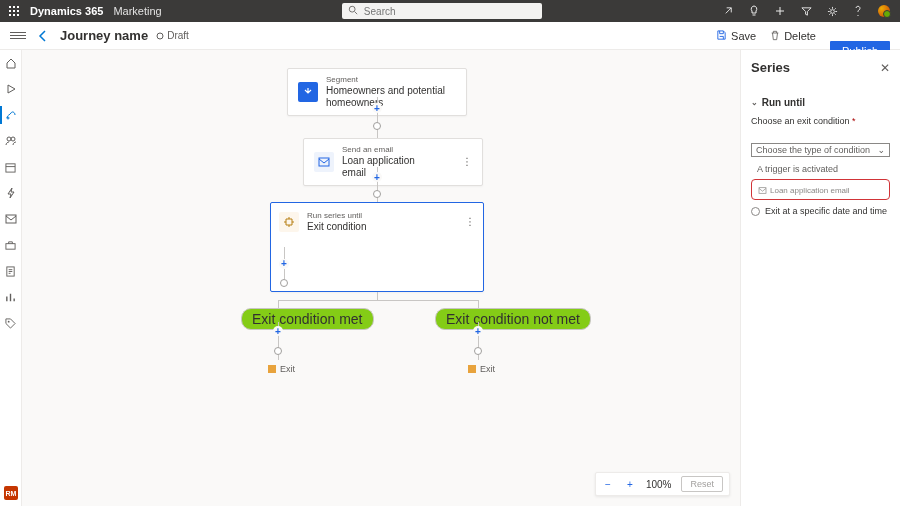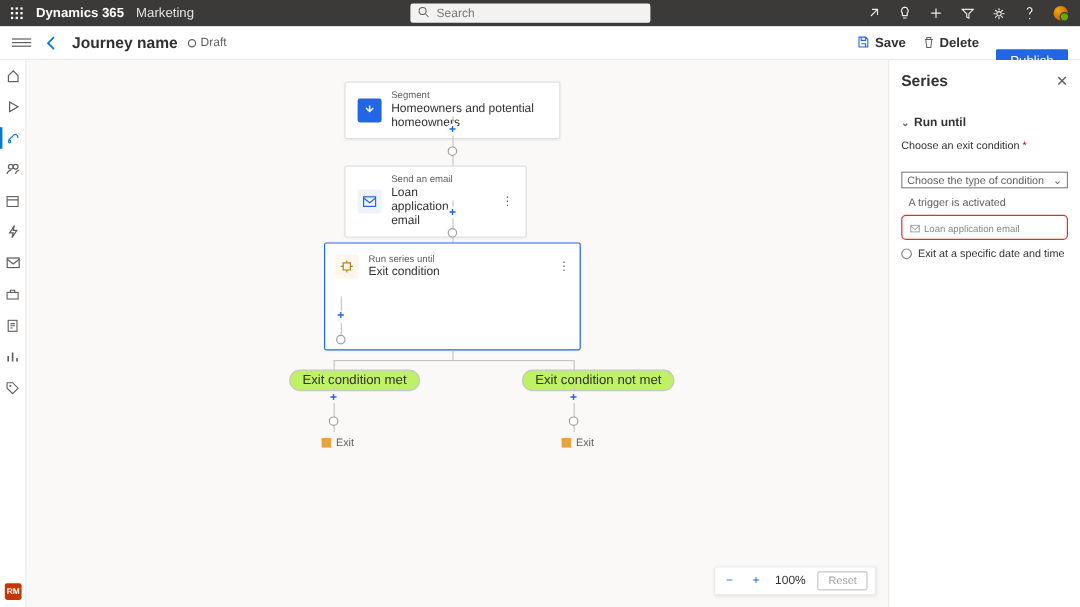--- a/index.html
+++ b/index.html
@@ -19,21 +19,21 @@
     .avatar::after{content:""; position:absolute; right:-1px; bottom:-1px; width:6px; height:6px; background:#6bb700; border:1px solid #3b3a39; border-radius:50%;}
     
     
     .cmdbar { height: 28px; background:#fff; border-bottom:1px solid #edebe9; display:flex; align-items:center; padding:0 10px;justify-content:center;}
     .cmdbar .ham { width:16px; height:16px; display:flex; flex-direction:column; justify-content:center; gap:2px; margin-right:10px;}
     .cmdbar .ham div{height:1px; background:#605e5c;}
     .back { width:14px; height:14px; margin-right:10px; display:flex; align-items:center; justify-content:center;}
     .jtitle { font-size:13px; font-weight:600; }
     .draft { margin-left:8px; font-size:10px; color:#605e5c; display:flex; align-items:center; gap:3px;}
     .cmdbar .spacer { flex:1; }
-    .cmd-action { display:flex; align-items:center; gap:4px; font-size:11px; color:#323130; margin-right:14px; cursor:pointer;font-weight:bold;}
+    .cmd-action { display:flex; align-items:center; gap:4px; font-size:11px; color:#323130; margin-right:14px; cursor:pointer;}
     .publish-btn { background:#2266e3; color:#fff; border:none; padding:4px 12px; font-size:11px; border-radius:1px; cursor:pointer;margin-top:31px;}
     
     
     .leftrail { position:absolute; left:0; top:50px; bottom:0; width:22px; background:#fff; border-right:1px solid #edebe9; display:flex; flex-direction:column; align-items:center; padding-top:6px; gap:12px;}
     .leftrail .ritem { width:14px; height:14px; display:flex; align-items:center; justify-content:center; color:#605e5c;}
     .leftrail .ritem.active { color:#0078d4; position:relative;}
     .leftrail .ritem.active::before{content:""; position:absolute; left:-4px; top:-2px; bottom:-2px; width:2px; background:#0078d4;}
     .rm-badge { position:absolute; left:4px; bottom:6px; width:14px; height:14px; background:#c53601; color:#fff; font-size:7px; font-weight:700; display:flex; align-items:center; justify-content:center; border-radius:2px;}
     
     
@@ -41,33 +41,33 @@
     
     .node { position:absolute; background:#fff; border:1px solid #e1dfdd; border-radius:2px; box-shadow:0 1px 2px rgba(0,0,0,0.04); display:flex; align-items:center; padding:6px 10px; gap:8px;}
     .node .nicon { width:20px; height:20px; border-radius:2px; display:flex; align-items:center; justify-content:center; flex-shrink:0;}
     .node .nlabels { display:flex; flex-direction:column; line-height:1.2;}
     .node .sup { font-size:8px; color:#605e5c;}
     .node .main { font-size:10px; color:#323130;}
     .node .more { margin-left:auto; color:#605e5c; font-size:10px; padding-left:20px;}
     
     .node1 { left:265px; top:18px; width:180px;}
     .node1 .nicon{ background:#2266e3; color:#fff;}
-    .node2 { left:265px; top:88px; width:152px;}
+    .node2 { left:281px; top:88px; width:180px;}
     .node2 .nicon{ background:#eef3fc; color:#2266e3;}
     .node3 { left:248px; top:152px; width:214px; height:90px; border:1.5px solid #2266e3; align-items:flex-start; flex-direction:column; padding:8px;}
     .node3 .row{display:flex; align-items:center; gap:8px; width:100%;}
     .node3 .nicon{ background:#fdf6ec; color:#b67e13;}
     .node3 .inner{ flex:1; display:flex; flex-direction:column; align-items:center; margin-top:6px; position:relative;}
     
     .connector { position:absolute; background:#c8c6c4;}
     .vline { width:1px;}
     .plus { width:10px; height:10px; border-radius:50%; display:flex; align-items:center; justify-content:center; color:#2266e3; font-size:10px; font-weight:700; background:#faf9f8;}
     .ring { width:8px; height:8px; border:1px solid #a19f9d; border-radius:50%; background:#fff;}
     
-    .pill { position:absolute; background:#bef264; border:1px solid #c8c6c4; border-radius:10px; font-size:11px; padding:2px 10px;}
+    .pill { position:absolute; background:#84cc16; border:1px solid #c8c6c4; border-radius:10px; font-size:14px; padding:2px 10px;}
     .pill1 { left:219px; top:258px;}
     .pill2 { left:413px; top:258px;}
     
     .exitlabel { position:absolute; display:flex; align-items:center; gap:4px; font-size:9px; color:#605e5c;}
     .flag { width:8px; height:8px; background:#e8a33d;}
     
     
     .zoombar { position:absolute; right:170px; bottom:10px; background:#fff; border:1px solid #edebe9; border-radius:2px; display:flex; align-items:center; padding:3px 6px; gap:10px; font-size:10px; box-shadow:0 1px 3px rgba(0,0,0,.08);}
     .zoombar .zbtn{ width:12px; height:12px; display:flex; align-items:center; justify-content:center; color:#2266e3; cursor:pointer;}
     .zoombar .reset{ border:1px solid #c8c6c4; padding:2px 8px; color:#a19f9d; border-radius:2px; font-size:9px;}

